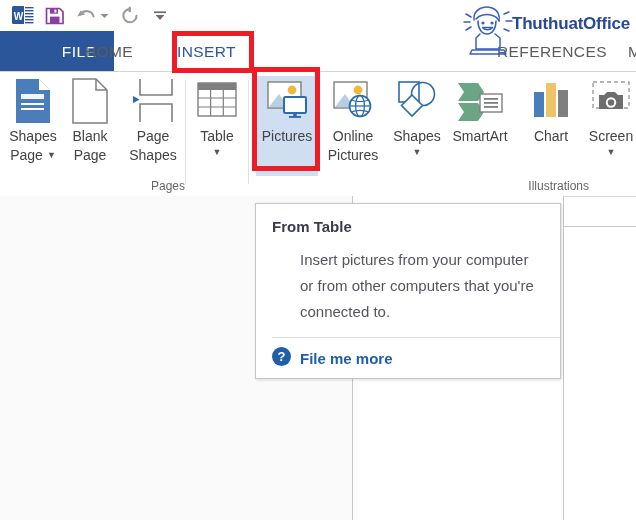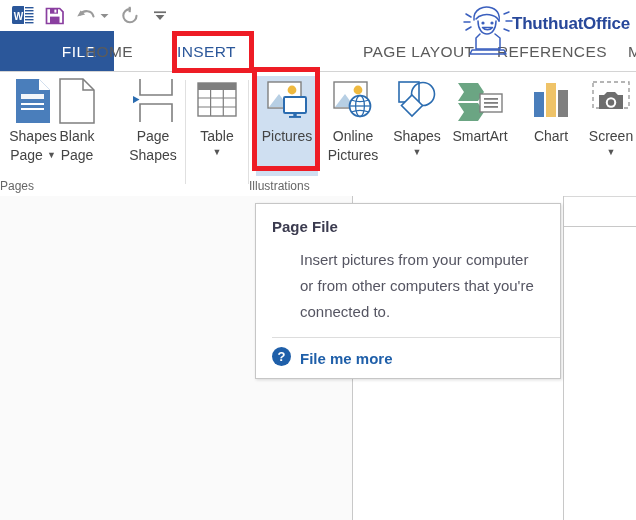--- a/index.html
+++ b/index.html
@@ -86,21 +86,21 @@
   .group-sep {
     position: absolute;
     top: 8px;
     width: 1px; height: 104px;
     background: #e0e0e0;
   }
   .group-label {
     position: absolute;
     bottom: 3px;
     left: 0; right: 0;
-    text-align: left;
+    text-align: right;
     font-size: 12px;
     color: #666666;
   }
   .btn {
     position: absolute;
     top: 4px;
     text-align: center;
     cursor: default;
   }
   .btn .ico {
@@ -294,21 +294,20 @@
         <rect x="1" y="1.4" width="12" height="1.7" fill="#6e6e6e"></rect>
         <path d="M2.6 5 L11.4 5 L7 10 Z" fill="#6e6e6e"></path>
       </svg>
     </div>
   </div>
 
   <div class="tabstrip">
     <div class="tab file" style="left:0px;width:70px;">FILE</div>
     <div class="tab" style="left:85px;width:90px;">HOME</div>
     <div class="tab active" style="left:177px;width:72px;border-radius:6px;">INSERT</div>
-    <div class="tab" style="left:363px;width:130px;">PAGE LAYOUT</div>
     <div class="tab" style="left:497px;width:122px;">REFERENCES</div>
     <div class="tab" style="left:628px;width:20px;">M</div>
   </div>
   <div class="tabstrip-underline"></div>
 
   <div class="ribbon">
 
     <div class="group-sep" style="left:185px;"></div>
     <div class="group-sep" style="left:248px;"></div>
 
@@ -329,21 +328,21 @@
           <rect x="7" y="30" width="23" height="2" fill="#ffffff"></rect>
         </svg>
       </div>
       <div class="lbl">Shapes</div>
       <div class="lbl" style="display:flex;align-items:center;justify-content:center;gap:4px;">
         <span>Page</span>
         <span style="font-size:9px;color:#555;">▼</span>
       </div>
     </div>
 
-    <div class="btn" style="left:48px;width:58px;">
+    <div class="btn" style="left:61px;width:58px;">
       <div class="ico">
         <svg width="38" height="46" viewBox="0 0 38 46">
           <path d="M2 1h23l11 11v33H2z" fill="#ffffff" stroke="#7f7f7f" stroke-width="1.5"></path>
           <path d="M25 1 L25 12 L36 12" fill="none" stroke="#7f7f7f" stroke-width="1.5"></path>
         </svg>
       </div>
       <div class="lbl">Blank</div>
       <div class="lbl">Page</div>
     </div>
 
@@ -465,21 +464,21 @@
 
   <div class="docarea">
     <div class="doc-left-pane"></div>
     <div class="doc-vrule"></div>
     <div class="doc-toprule"></div>
     <div class="doc-vrule2"></div>
     <div class="doc-hrule"></div>
   </div>
 
   <div class="tooltip">
-    <div class="tt-title">Page File</div>
+    <div class="tt-title">From Table</div>
     <div class="tt-body">Insert pictures from your computer or from other computers that you're connected to.</div>
     <div class="tt-sep"></div>
     <div class="tt-more">
       <span>
         <svg width="19" height="19" viewBox="0 0 19 19">
           <circle cx="9.5" cy="9.5" r="9.5" fill="#1f5fa9"></circle>
           <text x="9.5" y="14" font-family="Liberation Sans, sans-serif" font-size="13" font-weight="bold" fill="#ffffff" text-anchor="middle">?</text>
         </svg>
       </span>
       <span class="tt-more-label">File me more</span>

